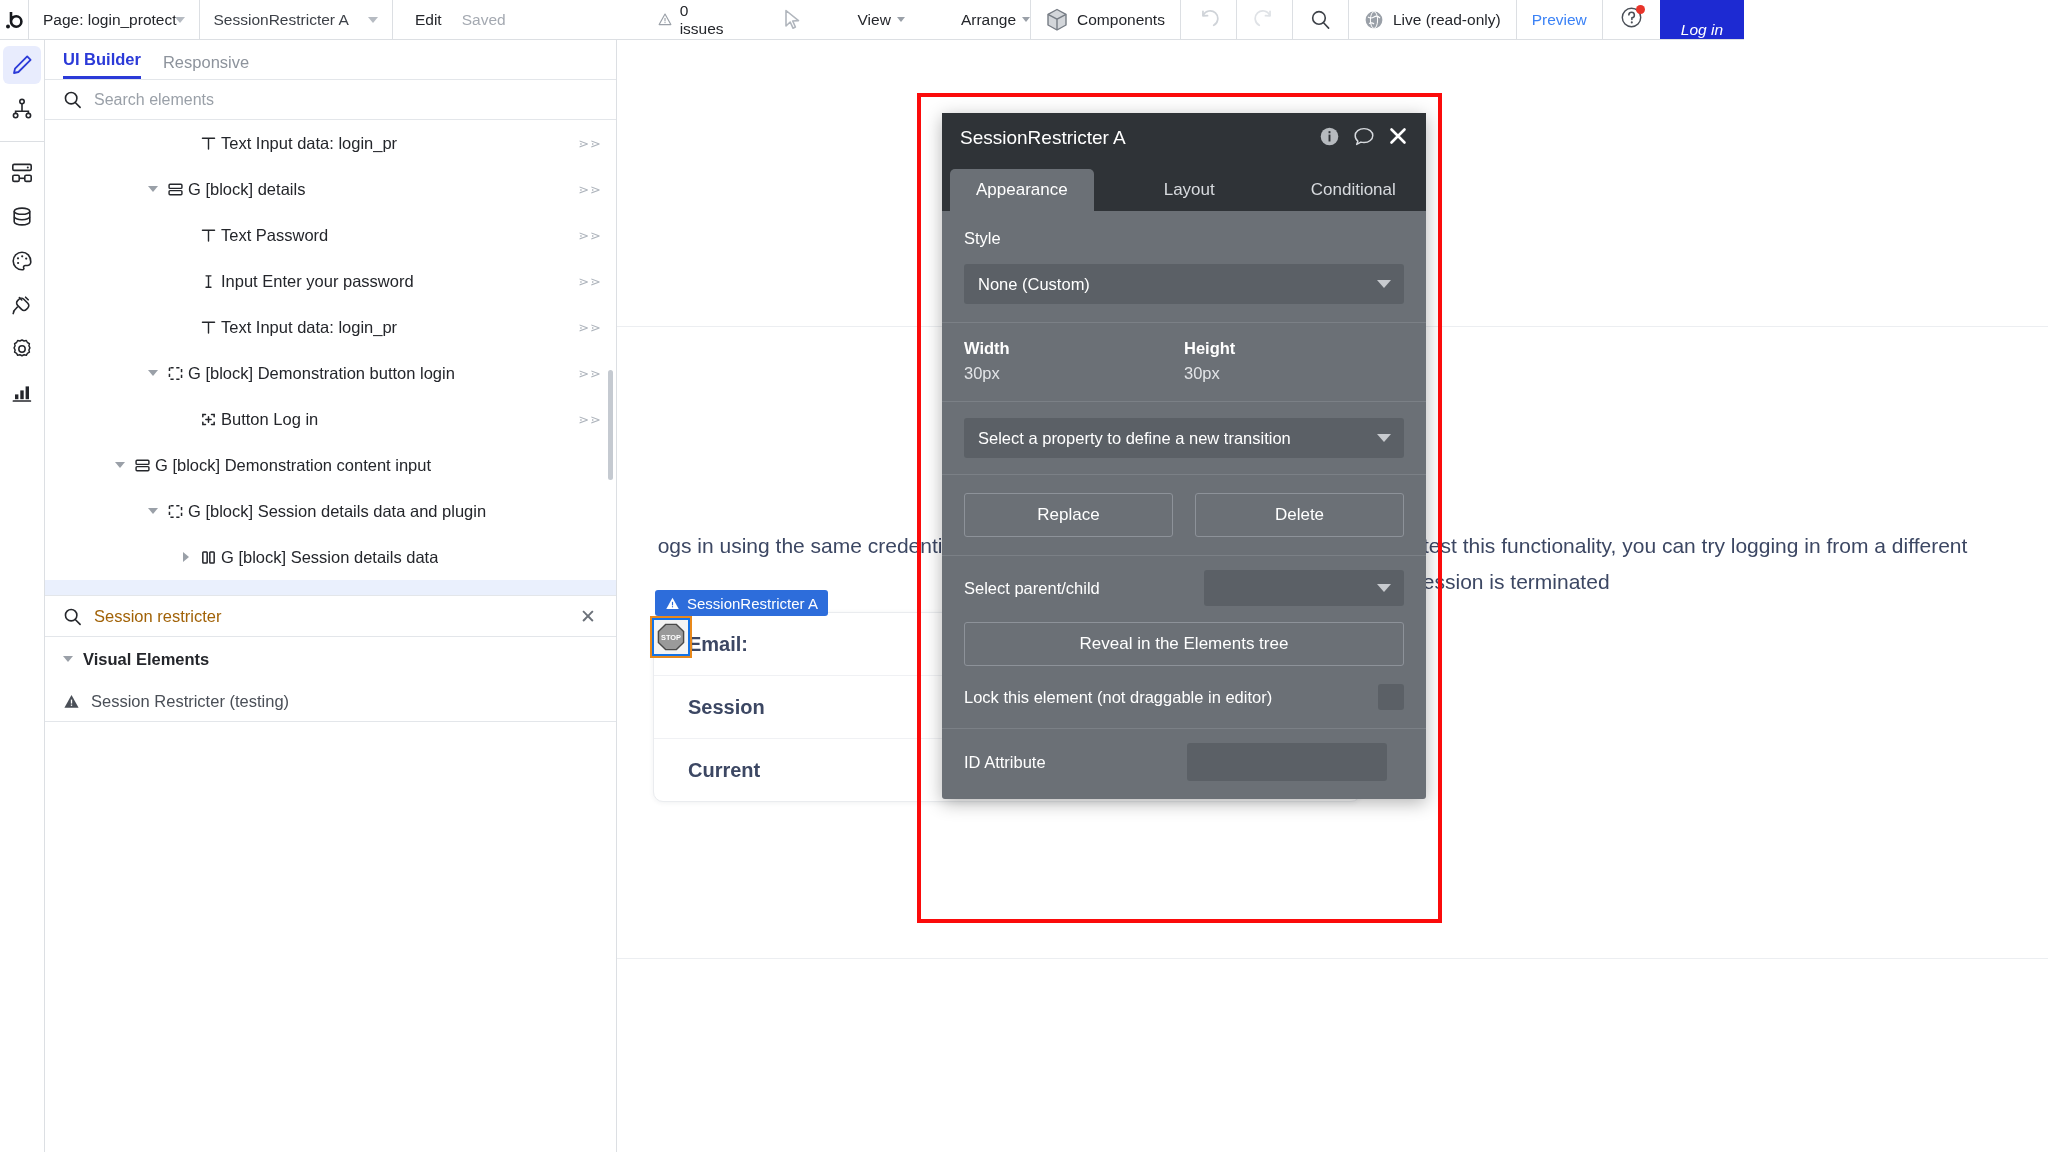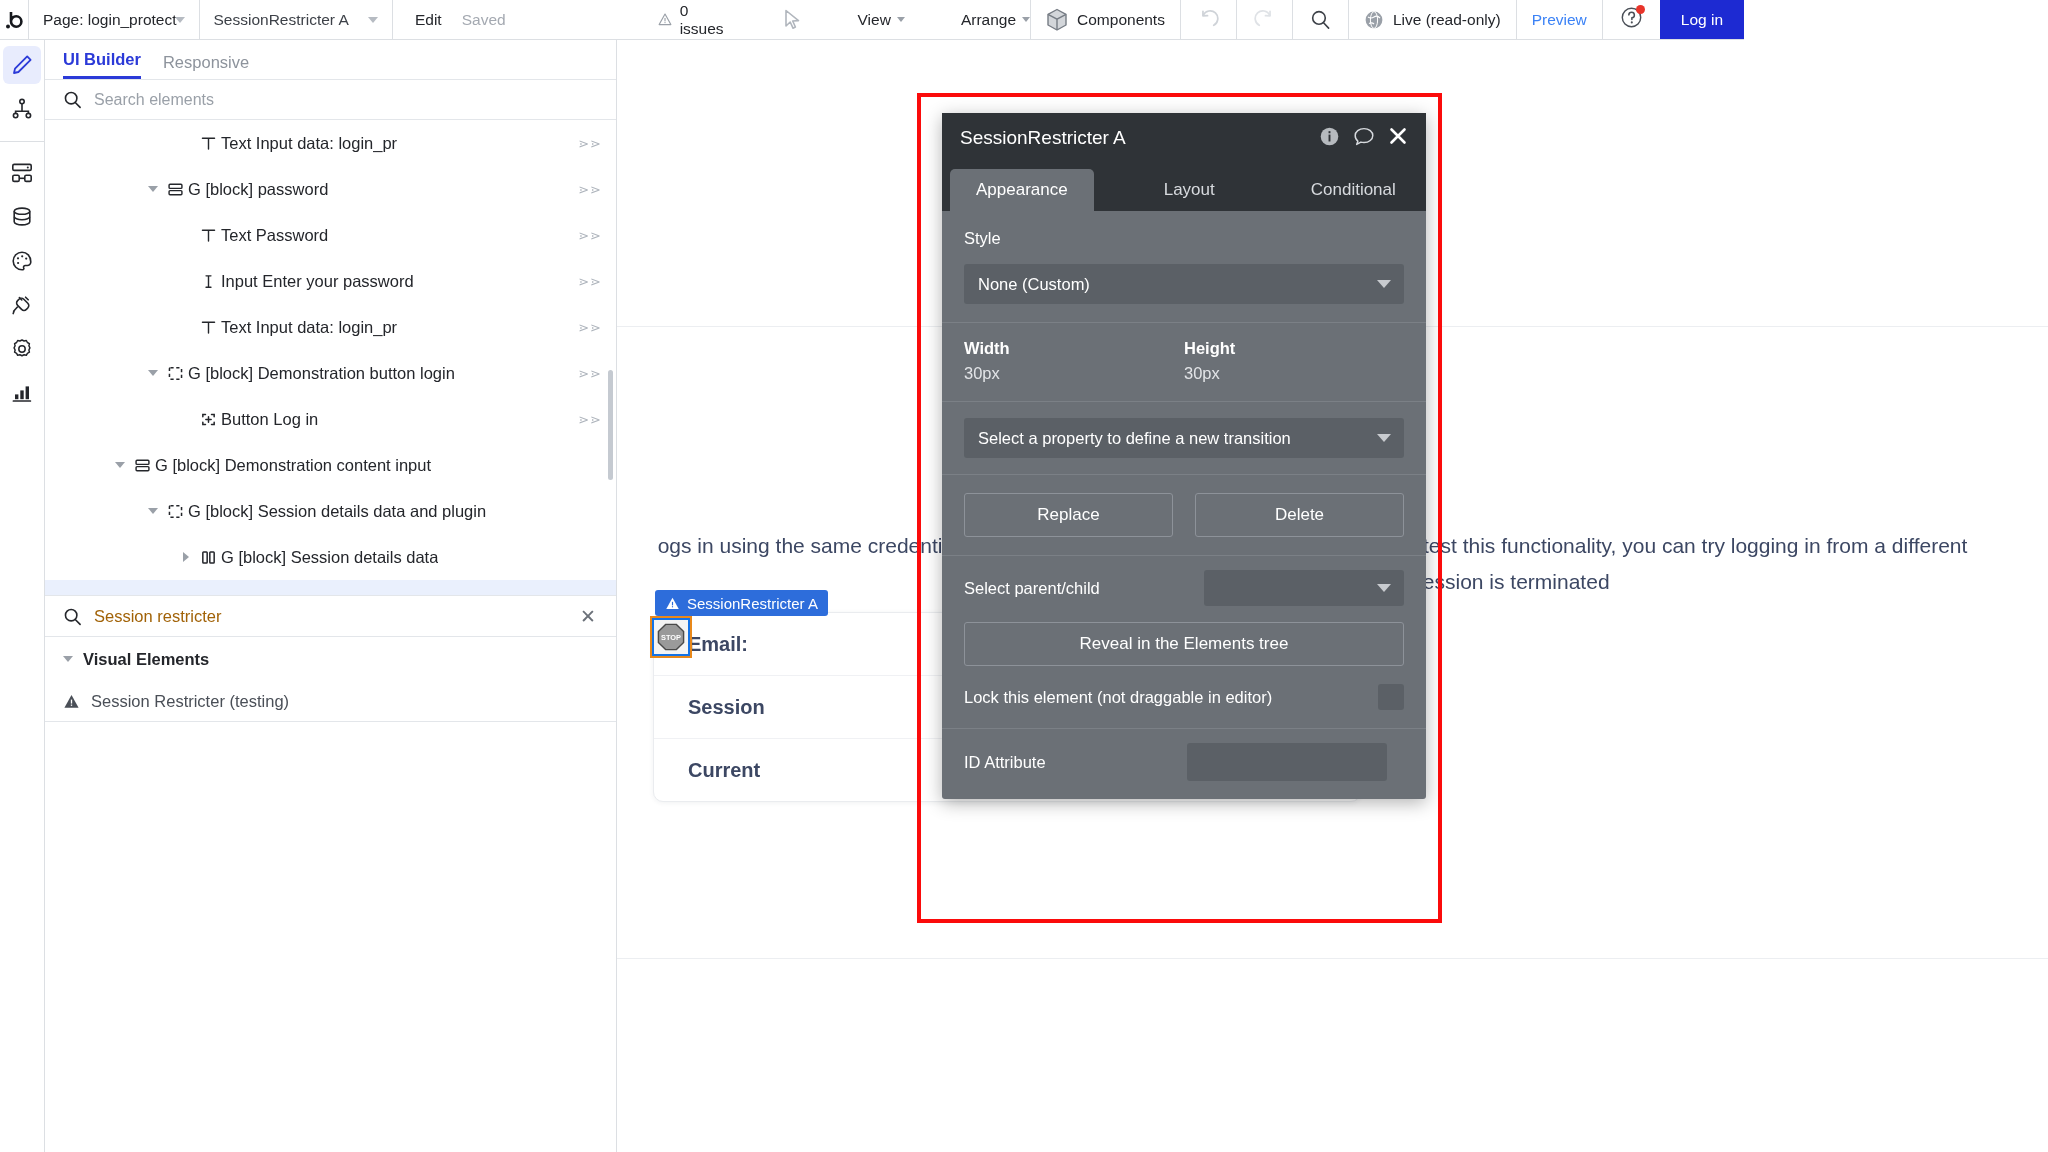--- a/index.html
+++ b/index.html
@@ -42,22 +42,22 @@
   .tb-menu { display: flex; align-items: center; gap: 6px; margin-left: 36px; }
   .tb-menu .txt { font-size: 15.5px; color: #24262b; }
   .caret-sm { width: 0; height: 0; border-left: 4px solid transparent;
               border-right: 4px solid transparent; border-top: 5px solid #9aa0a8; }
   .tb-right { margin-left: auto; display: flex; align-items: stretch; }
   .tb-cell { display: flex; align-items: center; gap: 9px; padding: 0 15px;
              border-left: 1px solid #dcdfe3; }
   .tb-cell .txt { font-size: 15.5px; color: #24262b; white-space: nowrap; }
   .tb-cell.icononly { padding: 0 17px; }
   .tb-preview .txt { color: #3b82f6; }
-  .tb-login { background: #1d2ad2; color: #fff; display: flex; align-items: center;
-              padding: 0 21px; border-left: none; }
+  .tb-login { background: #1d2ad2; color: #fff; display: flex; align-items: flex-end;
+              padding: 0 21px; border-left: none; font-style: italic; }
   .tb-login .txt { color: #fff; font-size: 15.5px; }
   .help-wrap { position: relative; }
   .help-dot { position: absolute; top: -1px; right: -2px; width: 9px; height: 9px;
               border-radius: 50%; background: #e8342a; }
 
   
   .rail {
     position: absolute; top: 40px; left: 0; width: 45px; height: 1112px;
     background: #fff; border-right: 1px solid #dcdfe3; z-index: 30;
     display: flex; flex-direction: column; align-items: center; padding-top: 6px;
@@ -396,21 +396,21 @@
           <div style="width: 99px;"></div>
           <div class="tw-arrow">
             <span class="tri-down"></span>
           </div>
           <div class="tw-icon">
             <svg width="17" height="17" viewBox="0 0 18 18">
               <rect x="2.2" y="3.4" width="13.6" height="4.4" rx="1" fill="none" stroke="#24262b" stroke-width="1.5"></rect>
               <rect x="2.2" y="10.2" width="13.6" height="4.4" rx="1" fill="none" stroke="#24262b" stroke-width="1.5"></rect>
             </svg>
           </div>
-          <div class="tlabel">G [block] password</div>
+          <div class="tlabel">G [block] details</div>
           <span class="tdots">⋗⋗</span>
         </div>
         <div class="trow">
           <div style="width: 132px;"></div>
           <div class="tw-arrow"></div>
           <div class="tw-icon">
             <svg width="17" height="17" viewBox="0 0 18 18">
               <path d="M2.6 3.4 h12.8 M9 3.4 v11.4" stroke="#24262b" stroke-width="1.5" fill="none" stroke-linecap="round"></path>
             </svg>
           </div>

